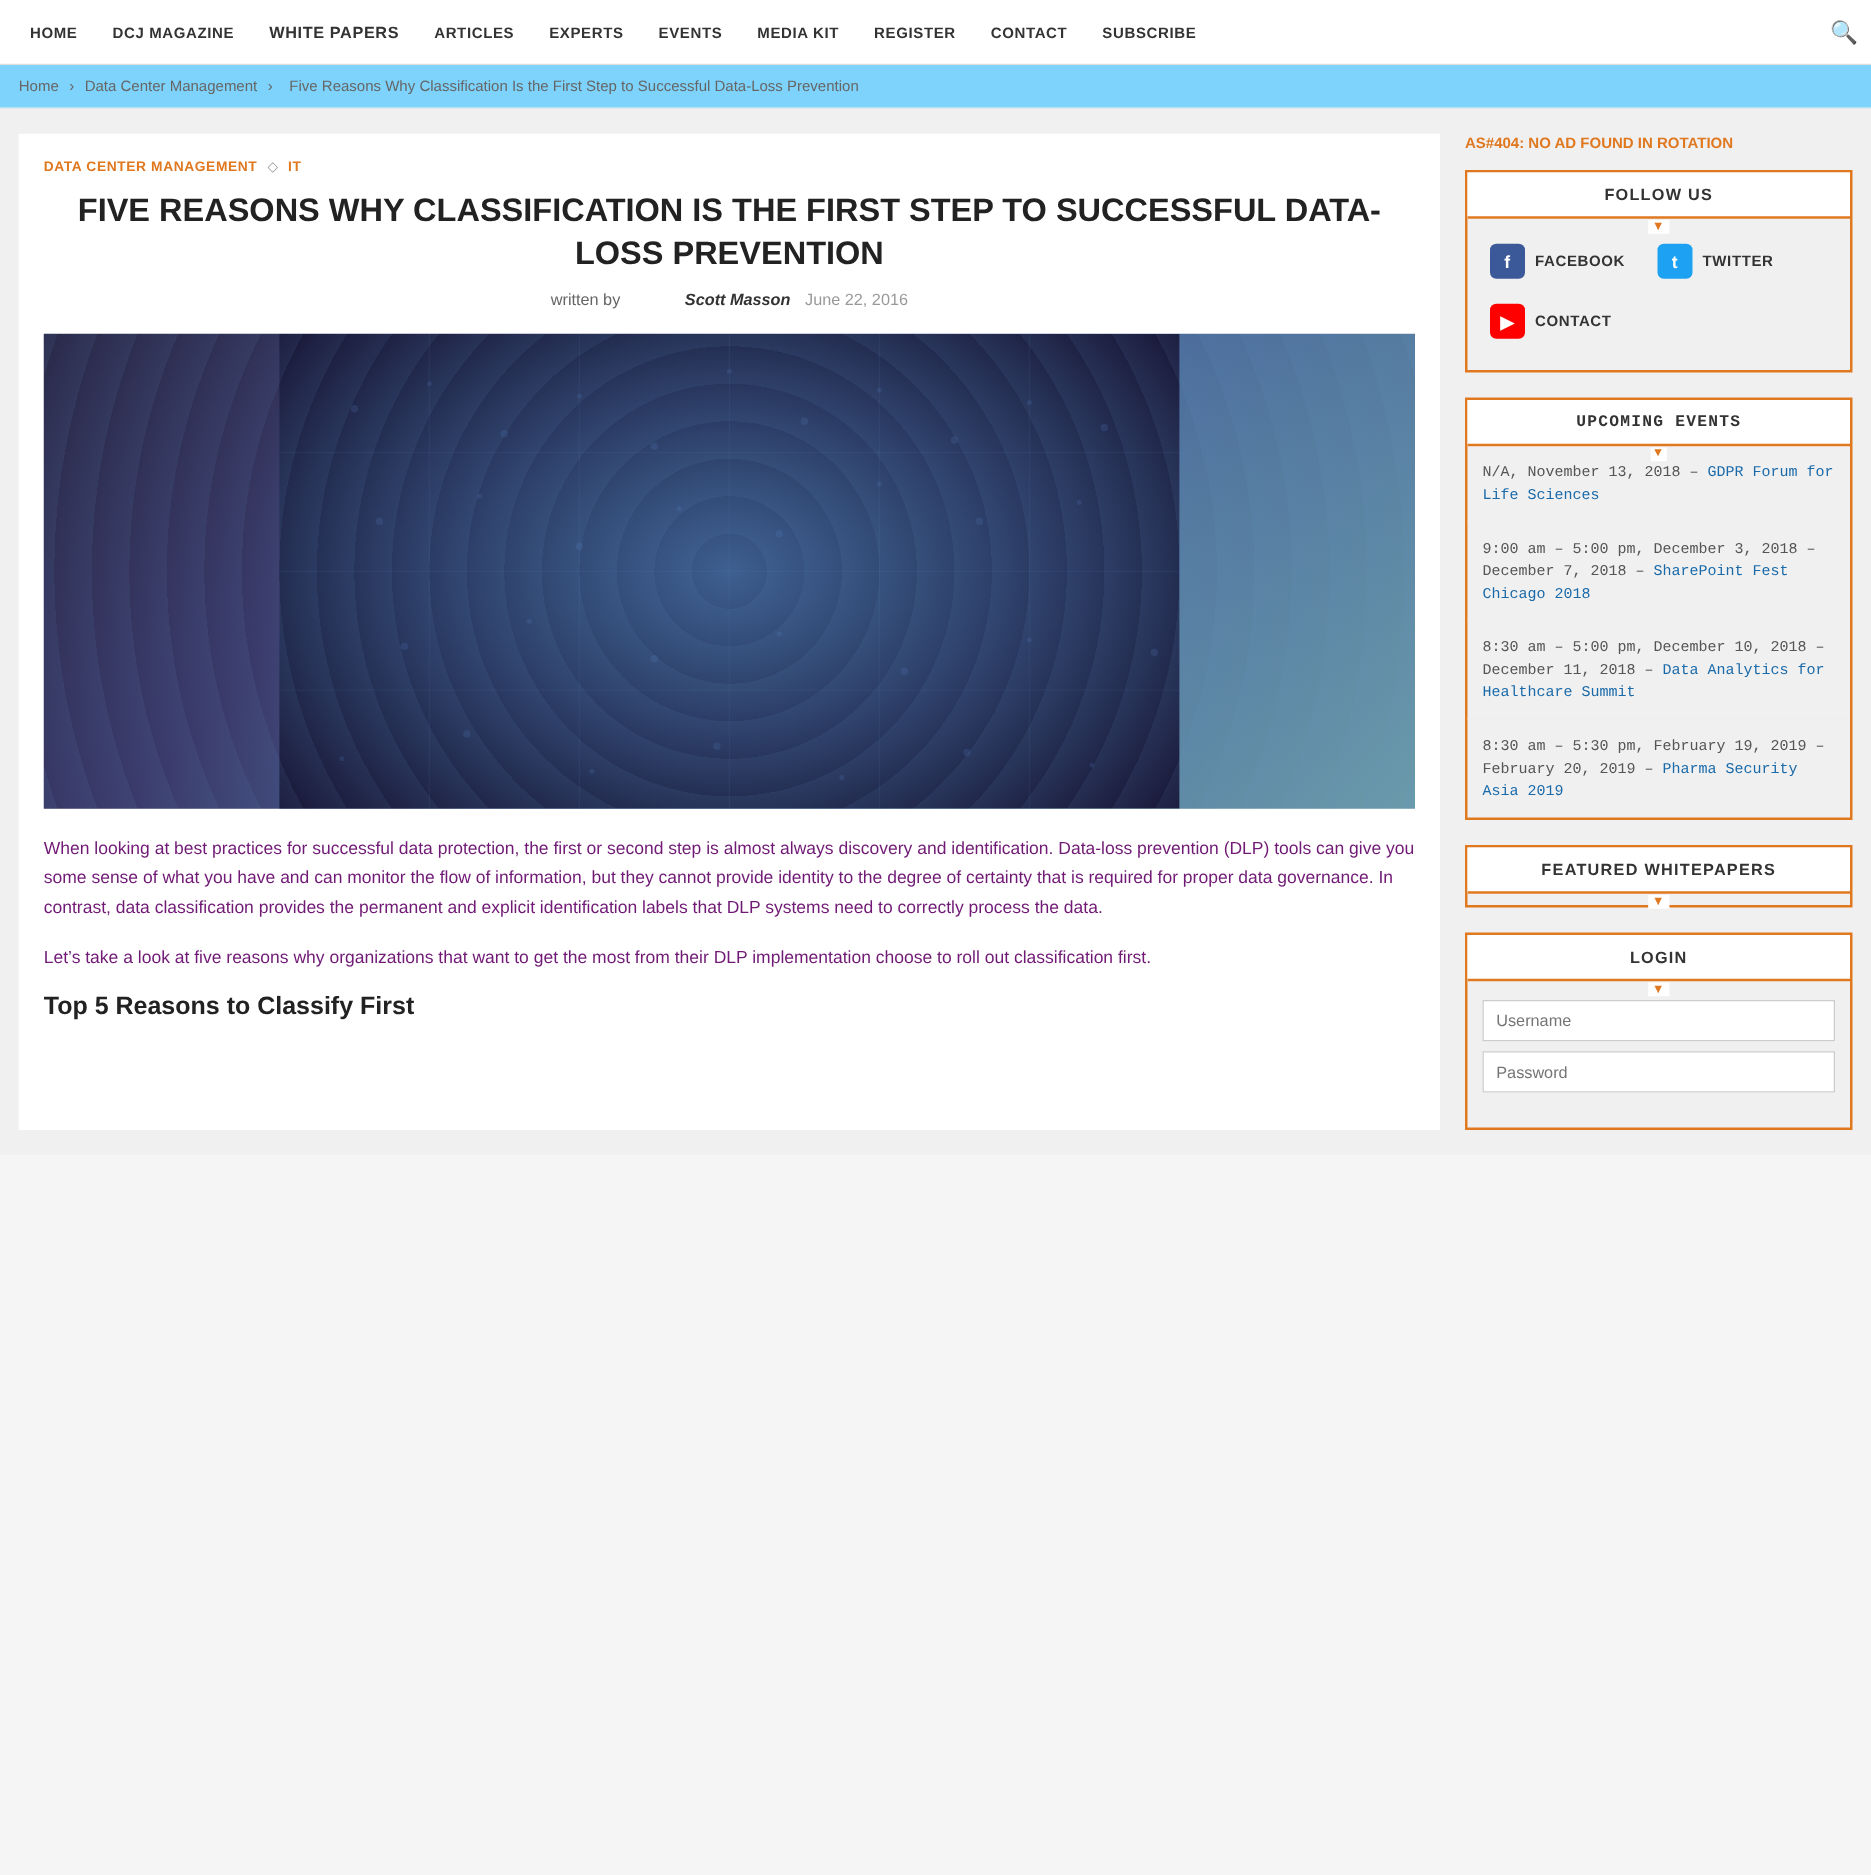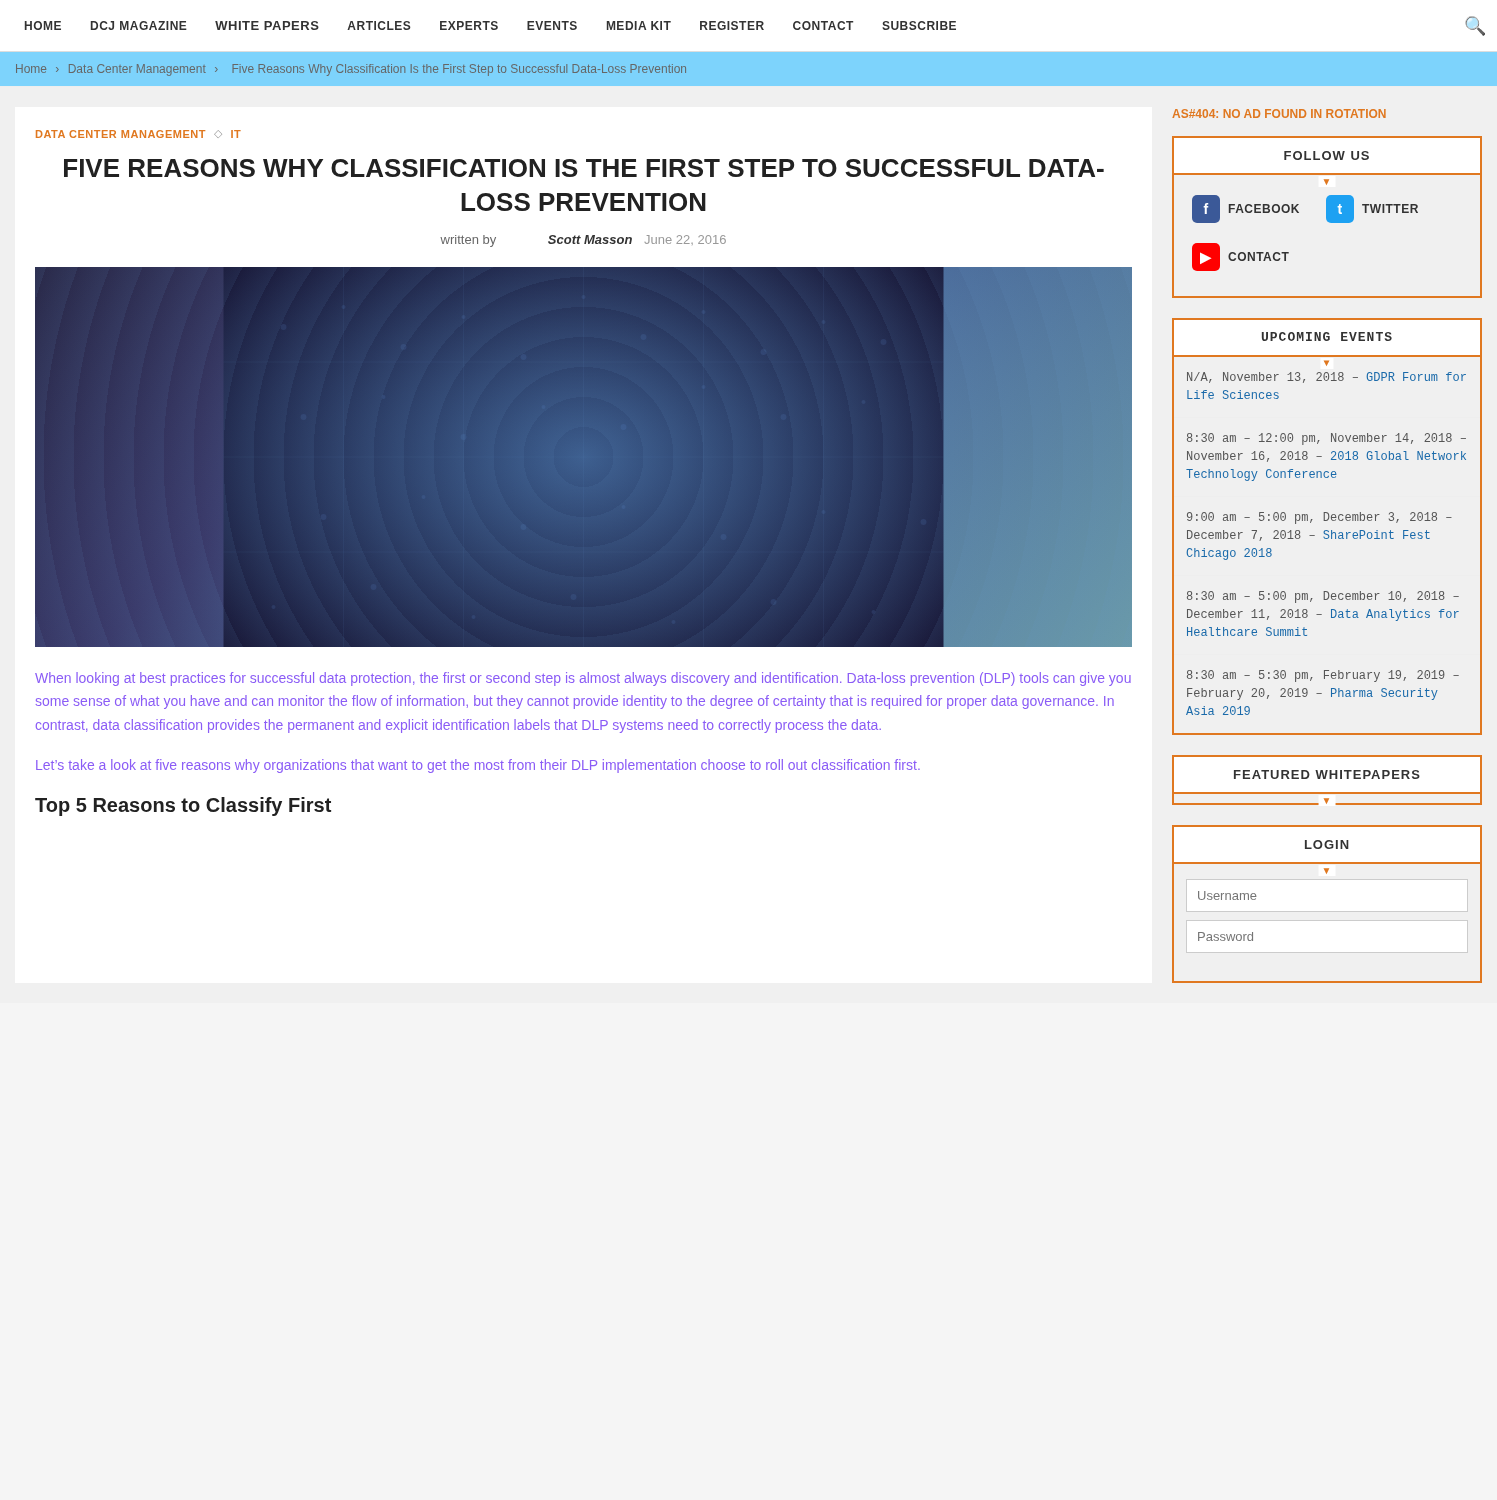--- a/index.html
+++ b/index.html
@@ -98,21 +98,21 @@
     .article-featured-image::before {
       content: '';
       position: absolute;
       inset: 0;
       background: repeating-radial-gradient(circle at 50% 50%, rgba(100,150,200,0.1) 0px, transparent 30px);
     }
 
     .article-body p {
       font-size: 14px;
       line-height: 1.7;
-      color: #8b5cf6;
+      color: #701a75;
       margin-bottom: 16px;
     }
 
     .article-body h2 {
       font-size: 20px;
       font-weight: 700;
       color: #222;
       margin-bottom: 10px;
     }
 
@@ -384,24 +384,20 @@
       </div>
     </div>
 
     <div class="events-widget">
       <div class="widget-header">UPCOMING EVENTS</div>
       <div class="event-item">
         <span>N/A, November 13, 2018 –</span>
         <a href="#">GDPR Forum for Life Sciences</a>
       </div>
       <div class="event-item">
-        <span>8:30 am – 12:00 pm, November 14, 2018 – November 16, 2018 –</span>
-        <a href="#">2018 Global Network Technology Conference</a>
-      </div>
-      <div class="event-item">
         <span>9:00 am – 5:00 pm, December 3, 2018 – December 7, 2018 –</span>
         <a href="#">SharePoint Fest Chicago 2018</a>
       </div>
       <div class="event-item">
         <span>8:30 am – 5:00 pm, December 10, 2018 – December 11, 2018 –</span>
         <a href="#">Data Analytics for Healthcare Summit</a>
       </div>
       <div class="event-item">
         <span>8:30 am – 5:30 pm, February 19, 2019 – February 20, 2019 –</span>
         <a href="#">Pharma Security Asia 2019</a>

